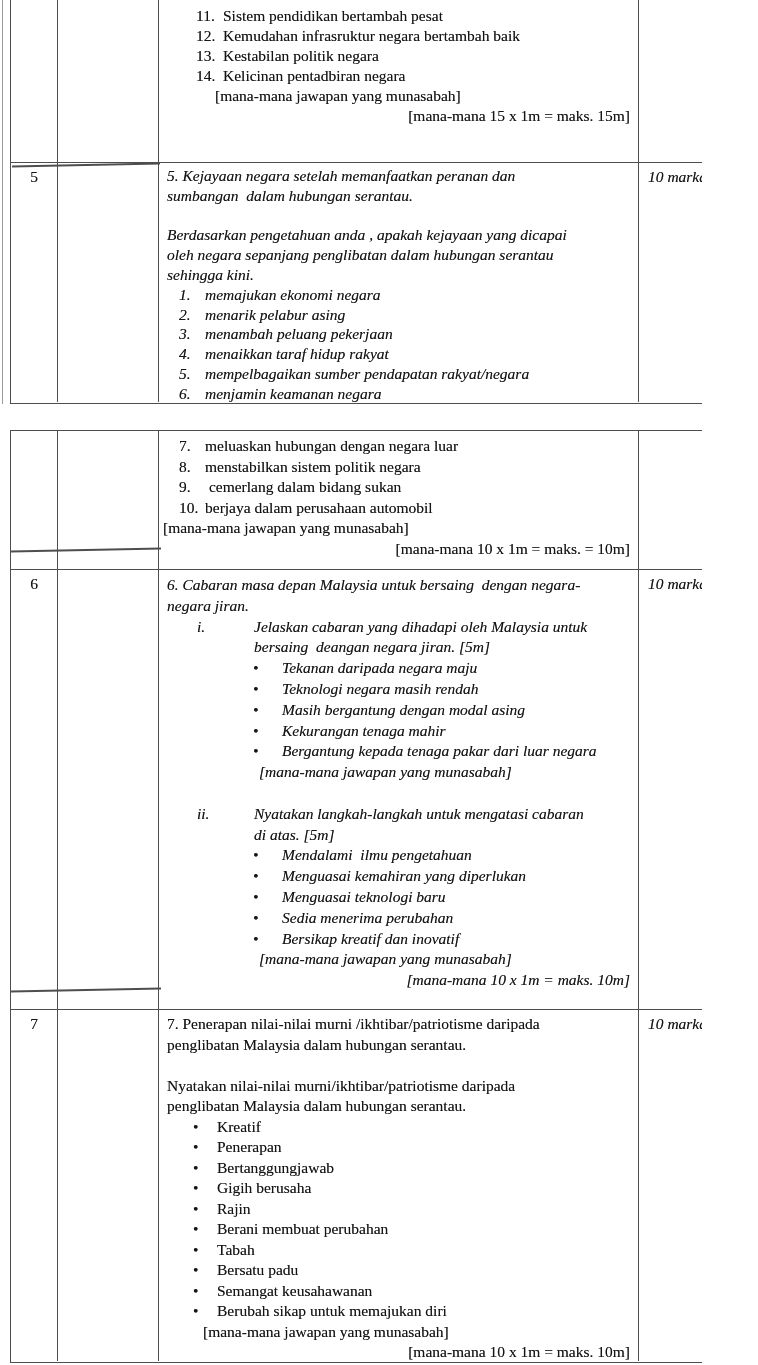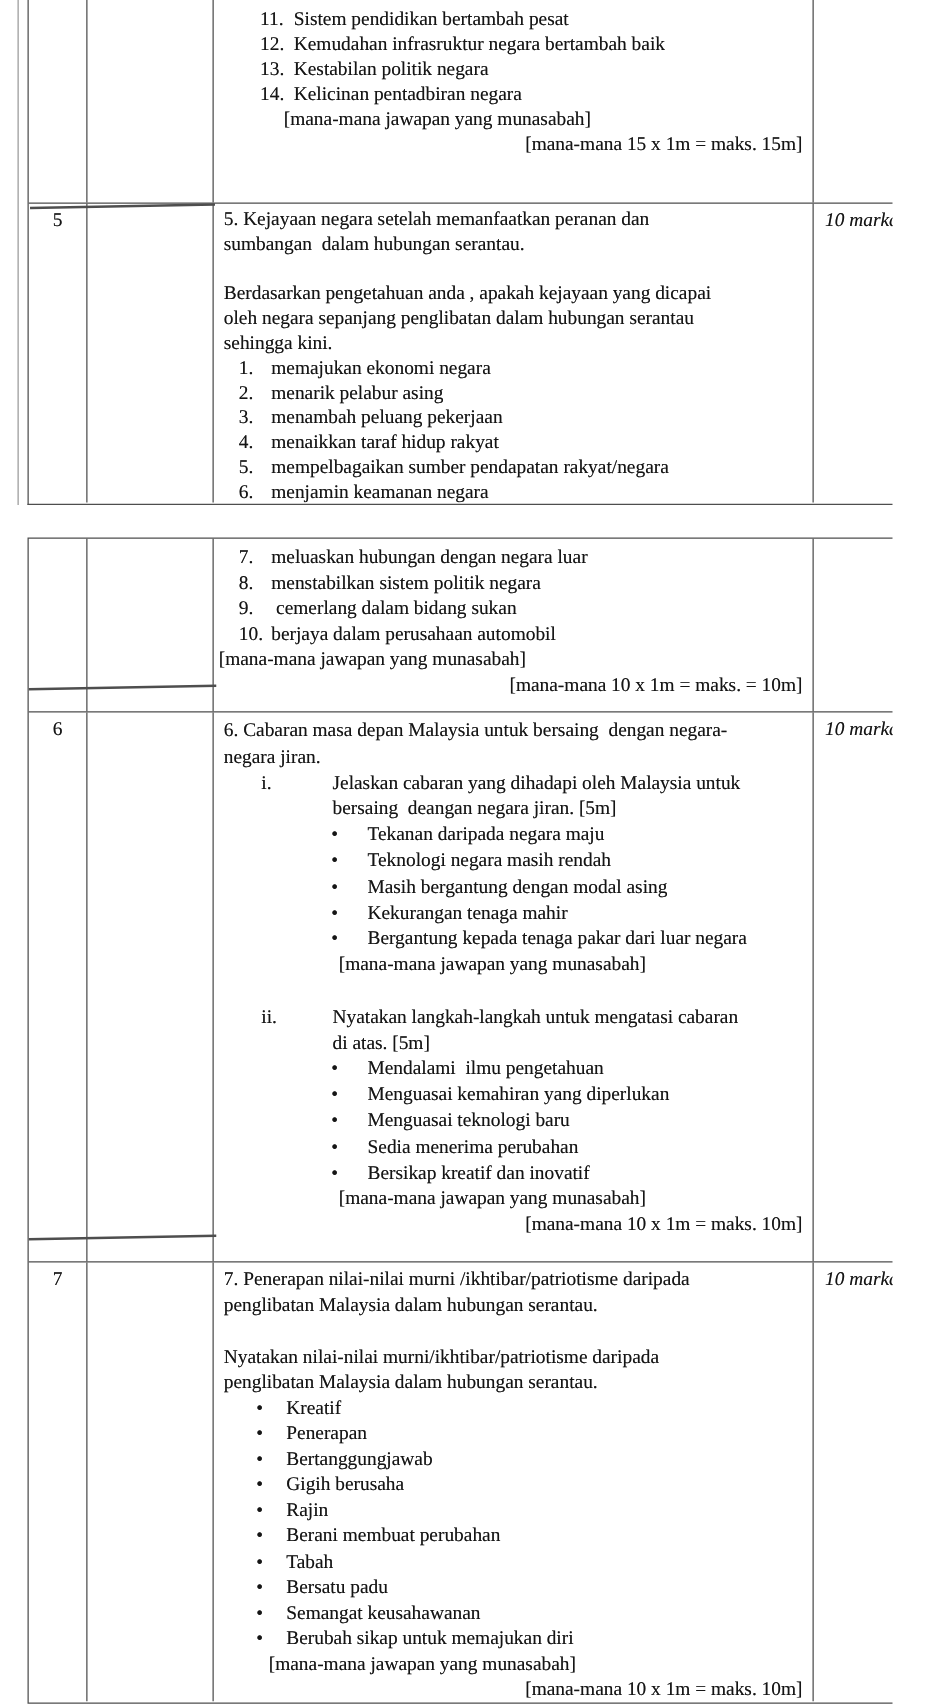--- a/index.html
+++ b/index.html
@@ -1,20 +1,19 @@
 <!DOCTYPE html>
 <html><head>
 <meta charset="utf-8">
 <style>
   html,body{margin:0;padding:0;background:#ffffff;}
   #canvas{
     position:relative;width:702px;height:1365px;overflow:hidden;background:#fff;
     font-family:"Liberation Serif","DejaVu Serif",serif;
     color:#151515;
-    margin-left:12px;
     -webkit-font-smoothing:antialiased;
   }
   .sec{
     position:absolute;left:10px;width:746px;box-sizing:border-box;
     border:1.6px solid #4e4e4e;
   }
   .secA{top:0;height:404px;border-top:none;}
   .secB{top:430px;height:933px;}
   .trow{
     display:grid;grid-template-columns:47px 101px 480px 1fr;
@@ -31,23 +30,23 @@
     overflow:hidden;position:relative;
     font-size:15.5px;
     text-shadow:0 0 0.5px rgba(20,20,20,.55);
   }
   .cell:last-child{border-right:none;font-style:italic;}
   .no-cell{text-align:center;padding-top:3px;line-height:21px;}
   .marks-cell{padding:3px 4px 0 9px;line-height:21px;}
   
   .content{padding-top:4px;--lh:20.5px;}
   .rA0 .content{padding-top:6px;--lh:20px;}
-  .rA1 .content{--lh:19.8px;padding-top:3px;}
+  .rA1 .content{--lh:19.8px;padding-top:3px;font-style:italic;}
   .rB0 .content{--lh:20.6px;padding-top:5px;}
-  .rB1 .content{--lh:20.8px;padding-top:5px;}
+  .rB1 .content{--lh:20.8px;padding-top:5px;font-style:italic;}
   .rB2 .content{--lh:20.5px;padding-top:4px;}
   .line{line-height:var(--lh);white-space:pre-wrap;display:block;}
   .blank{height:var(--lh);}
   .mk{display:inline-block;white-space:pre;}
   .p   {padding-left:8px;}
   .ls  {padding-left:20px;}  .ls  .mk{width:26px;}
   .lsw {padding-left:37px;}  .lsw .mk{width:27px;}
   .rom {padding-left:38px;}  .rom .mk{width:57px;}
   .sub {padding-left:95px;}
   .bu6 {padding-left:94px;}  .bu6 .mk{width:29px;}

